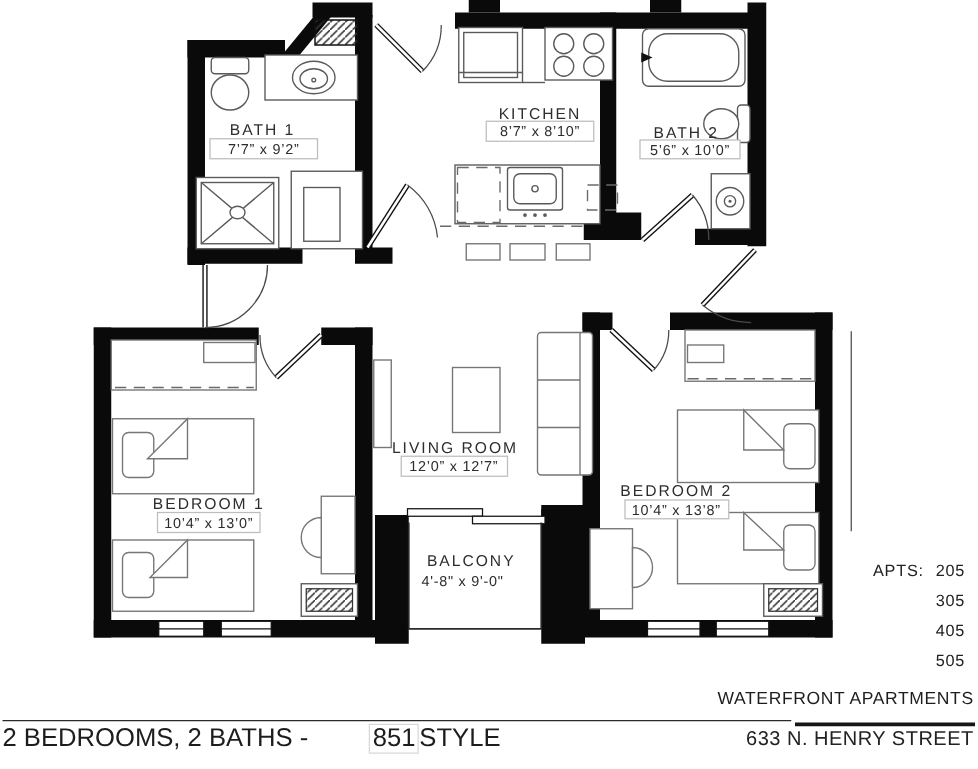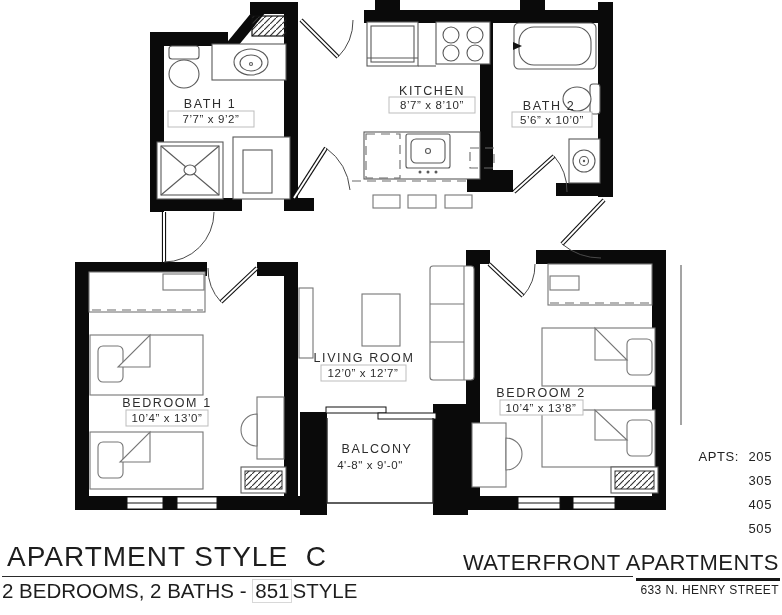--- a/index.html
+++ b/index.html
@@ -23,23 +23,23 @@
   .leaf-i{stroke:#fff;stroke-width:2;}
   .dash{fill:none;stroke:#6a6a6a;stroke-width:1.1;stroke-dasharray:9 6;}
   .win{fill:#fff;stroke:#111;stroke-width:1;}
 
   #title-block{position:absolute;left:0;top:540px;width:782px;height:75px;}
   #style-name{position:absolute;left:7px;top:1px;font-size:28px;letter-spacing:1px;
               color:#1d1d1d;white-space:pre;}
   #rule-left{position:absolute;left:2px;top:36px;width:631px;border-top:1.5px solid #2a2a2a;}
   #rule-right{position:absolute;right:2px;top:38px;width:144px;border-top:3px solid #161616;}
   #specs-line{position:absolute;left:2px;top:39px;font-size:20.5px;color:#1d1d1d;white-space:pre;}
-  #sqft-box{display:inline-block;border:1px solid #d8d8d8;padding:0 2px;line-height:1.05;}
-  #property-name{position:absolute;right:3px;top:10px;font-size:22px;letter-spacing:.5px;color:#1d1d1d;}
-  #address{position:absolute;right:3px;top:43px;font-size:12px;letter-spacing:.4px;color:#222;}
+  #sqft-box{display:inline-block;border:1px solid #d8d8d8;padding:0 2px;line-height:1.05;margin-left:43px;}
+  #property-name{position:absolute;right:3px;top:10px;font-size:14px;letter-spacing:.5px;color:#1d1d1d;}
+  #address{position:absolute;right:3px;top:43px;font-size:16px;letter-spacing:.4px;color:#222;}
 </style>
 </head>
 <body>
 
 <div id="stage">
 
 <svg id="plan-svg" width="782" height="540" viewBox="0 0 782 540">
   <defs>
     <pattern id="hatch" patternUnits="userSpaceOnUse" width="6" height="6">
       <path d="M0,6 L6,0" stroke="#333" stroke-width="1.2"></path>
@@ -308,21 +308,20 @@
   <g>
     <text class="apts-text" x="739" y="461">APTS:</text>
     <text class="apts-text" x="772" y="461">205</text>
     <text class="apts-text" x="772" y="485">305</text>
     <text class="apts-text" x="772" y="509">405</text>
     <text class="apts-text" x="772" y="533">505</text>
   </g>
 </svg>
 
 <div id="title-block">
-  <div id="style-name">APARTMENT STYLE  C</div>
   <div id="rule-left"></div>
   <div id="rule-right"></div>
   <div id="specs-line"><span>2 BEDROOMS, 2 BATHS - </span><span id="sqft-box">851</span><span>STYLE</span></div>
   <div id="property-name">WATERFRONT APARTMENTS</div>
   <div id="address">633 N. HENRY STREET</div>
 </div>
 
 </div>
 
 </body></html>

